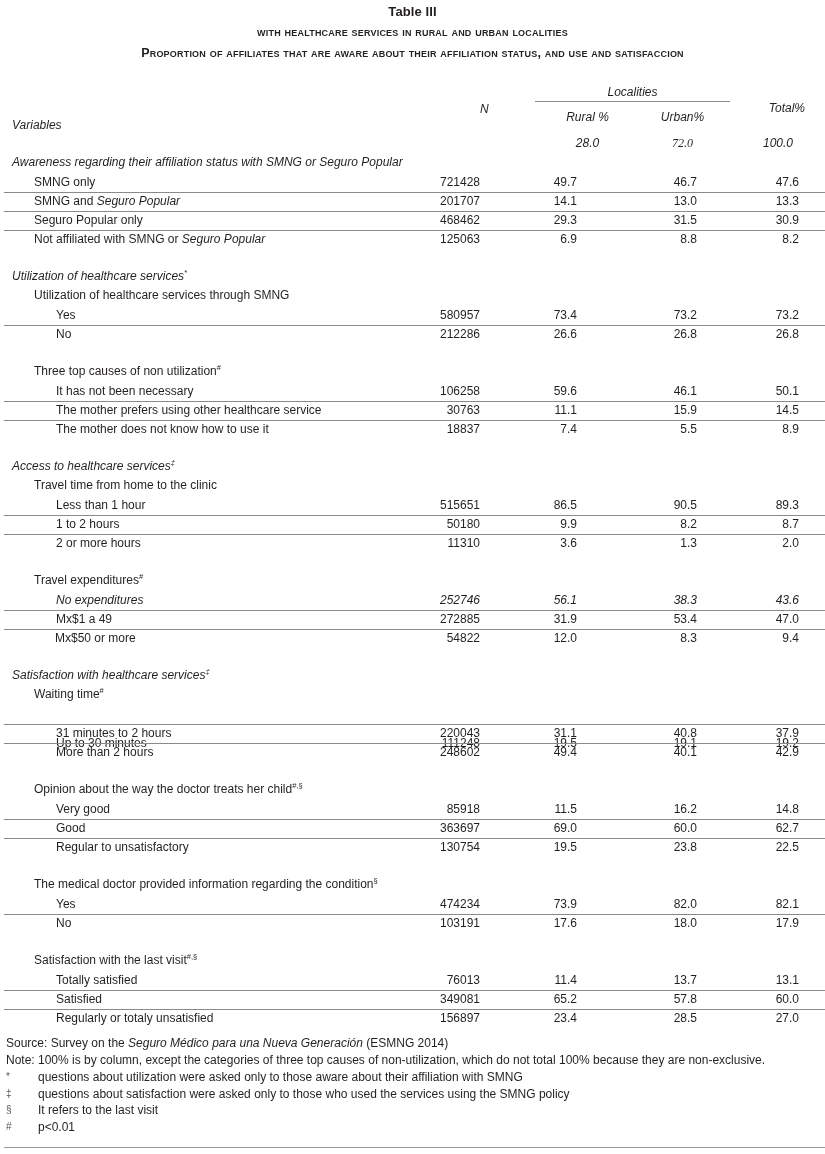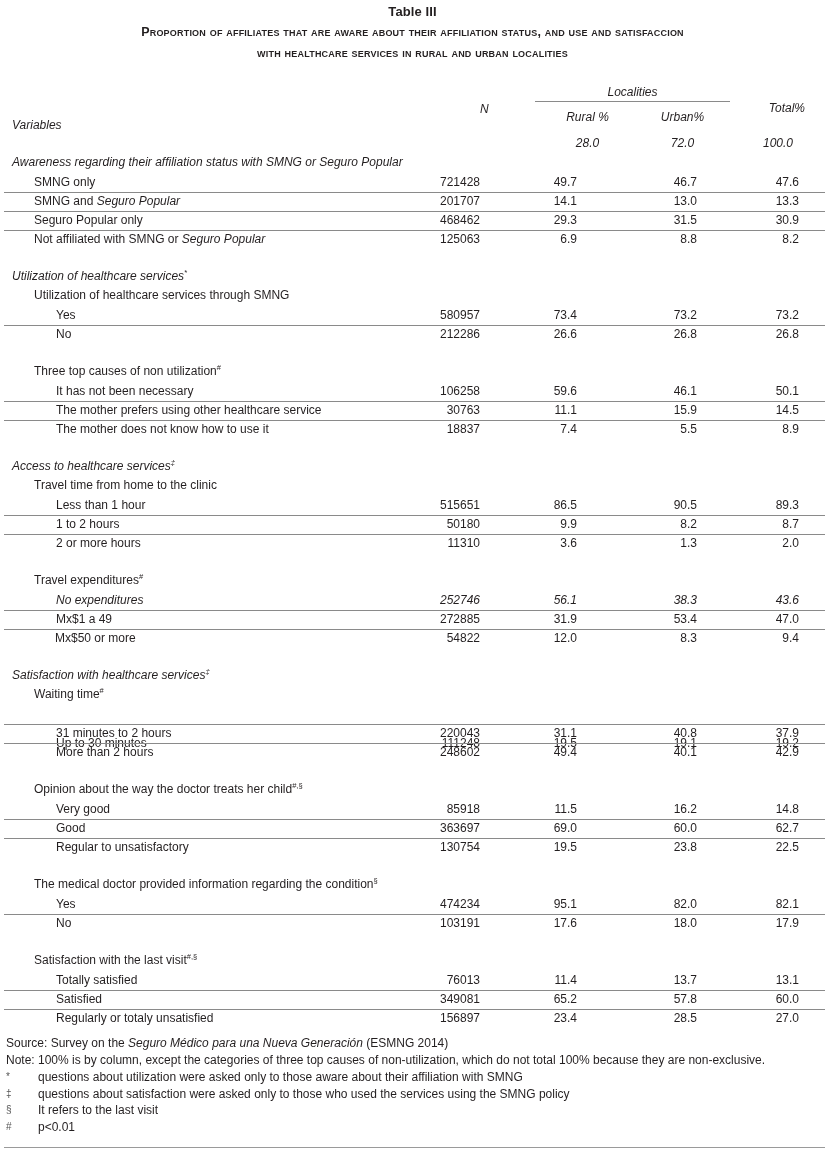--- a/index.html
+++ b/index.html
@@ -32,33 +32,33 @@
   sup { font-size: 7.5px; vertical-align: 5px; line-height: 0; }
   .foot { position: absolute; left: 6px; font-size: 12px; white-space: nowrap; }
   .fn-mark { position: absolute; left: 6px; font-size: 10px; color: #555; }
   .fn-text { position: absolute; left: 38px; font-size: 12px; white-space: nowrap; }
 </style>
 </head>
 <body>
 
 <div class="abs title">Table III</div>
 <div class="abs subtitle">
+  <div>with healthcare services in rural and urban localities</div>
   <div>Proportion of affiliates that are aware about their affiliation status, and use and satisfaccion</div>
-  <div>with healthcare services in rural and urban localities</div>
 </div>
 
 <div class="abs hdr" style="left:12px; top:118px;">Variables</div>
 <div class="abs hdr" style="left:480px; top:102px;">N</div>
 <div class="abs hdr" style="left:535px; width:195px; text-align:center; top:85px;">Localities</div>
 <div class="abs" style="left:535px; width:195px; top:101px; border-top:1.3px solid #8a8a8a;"></div>
 <div class="abs hdr" style="left:555px; width:65px; text-align:center; top:110px;">Rural %</div>
 <div class="abs hdr" style="left:650px; width:65px; text-align:center; top:110px;">Urban%</div>
 <div class="abs hdr" style="left:745px; width:60px; text-align:right; top:101px;">Total%</div>
 <div class="abs hdr" style="left:555px; width:65px; text-align:center; top:136px;">28.0</div>
-<div class="abs hdr" style="left:650px; width:65px; text-align:center; top:136px;">72.0</div>
+<div class="abs hdr" style="left:650px; width:65px; text-align:center; top:136px;font-family:Liberation Serif, serif;">72.0</div>
 <div class="abs hdr" style="left:745px; width:48px; text-align:right; top:136px;">100.0</div>
 
 <div id="body-rows">
     <div class="sec" style="top: 155px;">Awareness regarding their affiliation status with SMNG or Seguro Popular</div>
     <div class="row" style="top: 174px;">
       <span class="lbl" style="left: 34px;">SMNG only</span>
       <span class="c c-n">721428</span>
       <span class="c c-r">49.7</span>
       <span class="c c-u">46.7</span>
       <span class="c c-t">47.6</span>
@@ -223,21 +223,21 @@
       <span class="lbl" style="left: 56px;">Regular to unsatisfactory</span>
       <span class="c c-n">130754</span>
       <span class="c c-r">19.5</span>
       <span class="c c-u">23.8</span>
       <span class="c c-t">22.5</span>
     </div>
     <div class="sub" style="top: 877px;">The medical doctor provided information regarding the condition<sup>§</sup></div>
     <div class="row" style="top: 896px;">
       <span class="lbl" style="left: 56px;">Yes</span>
       <span class="c c-n">474234</span>
-      <span class="c c-r">95.1</span>
+      <span class="c c-r">73.9</span>
       <span class="c c-u">82.0</span>
       <span class="c c-t">82.1</span>
     </div>
     <div class="rule" style="top: 914px;"></div>
     <div class="row" style="top: 915px;">
       <span class="lbl" style="left: 56px;">No</span>
       <span class="c c-n">103191</span>
       <span class="c c-r">17.6</span>
       <span class="c c-u">18.0</span>
       <span class="c c-t">17.9</span>

